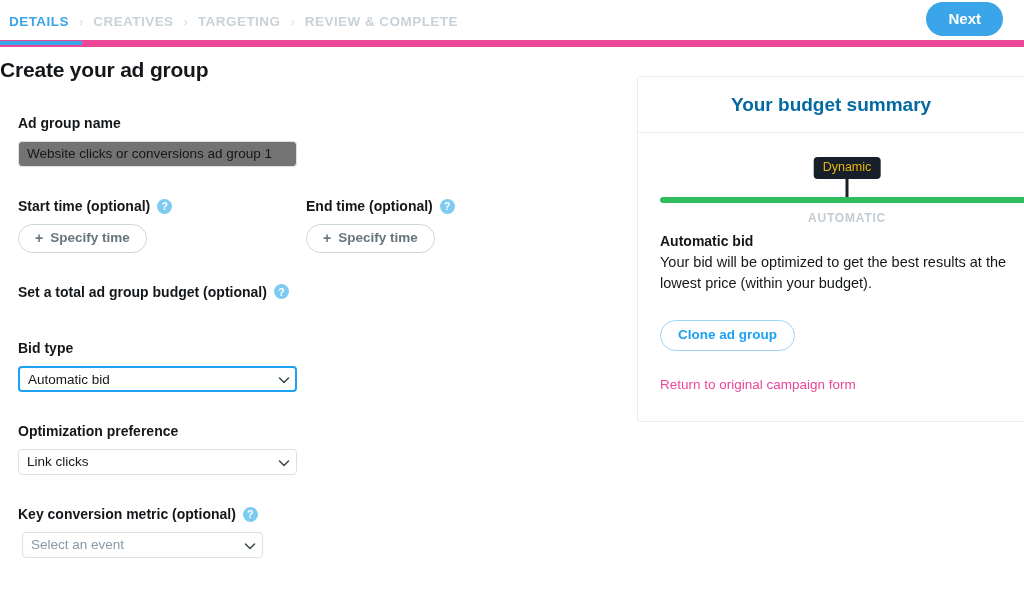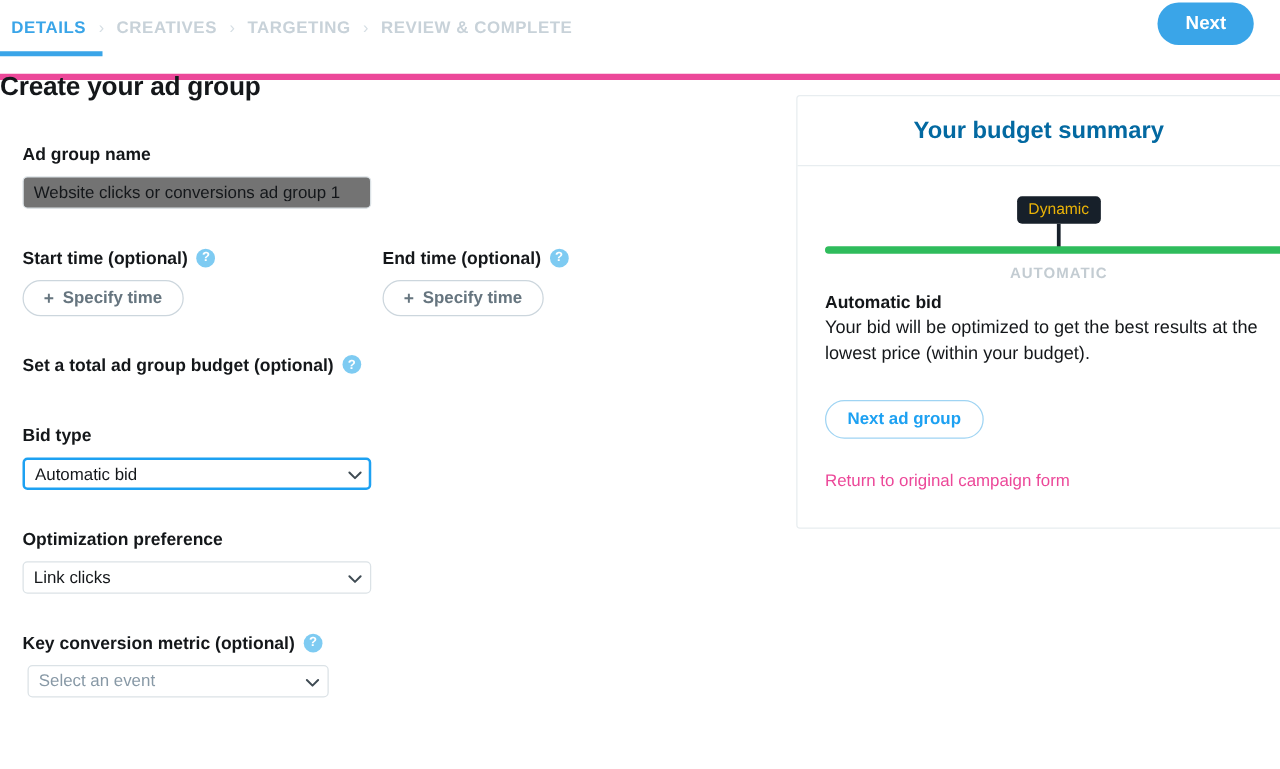--- a/index.html
+++ b/index.html
@@ -18,22 +18,22 @@
     width: 1024px;
     height: 615px;
     background: #ffffff;
   }
 
   
   .stepbar {
     position: absolute;
     top: 0; left: 0;
     width: 1024px;
-    height: 64px;
-    border-bottom: 5px solid #ec4899;
+    height: 47px;
+    border-bottom: 7px solid #ec4899;
   }
   .steps {
     position: absolute;
     left: 0; top: 14px;
     display: flex;
     align-items: center;
   }
   .step {
     font-size: 13.5px;
     font-weight: bold;
@@ -447,19 +447,19 @@
       <div class="meter">
         <div class="meter-badge">Dynamic</div>
         <div class="meter-stem"></div>
         <div class="meter-bar"></div>
         <div class="meter-caption">AUTOMATIC</div>
       </div>
 
       <div class="bid-heading">Automatic bid</div>
       <p class="bid-desc">Your bid will be optimized to get the best results at the lowest price (within your budget).</p>
 
-      <button class="clone-btn">Next ad group</button>
+      <button class="clone-btn">Clone ad group</button>
       <br>
       <a class="return-link">Return to original campaign form</a>
     </div>
   </div>
 
 </div>
 
 </body></html>

